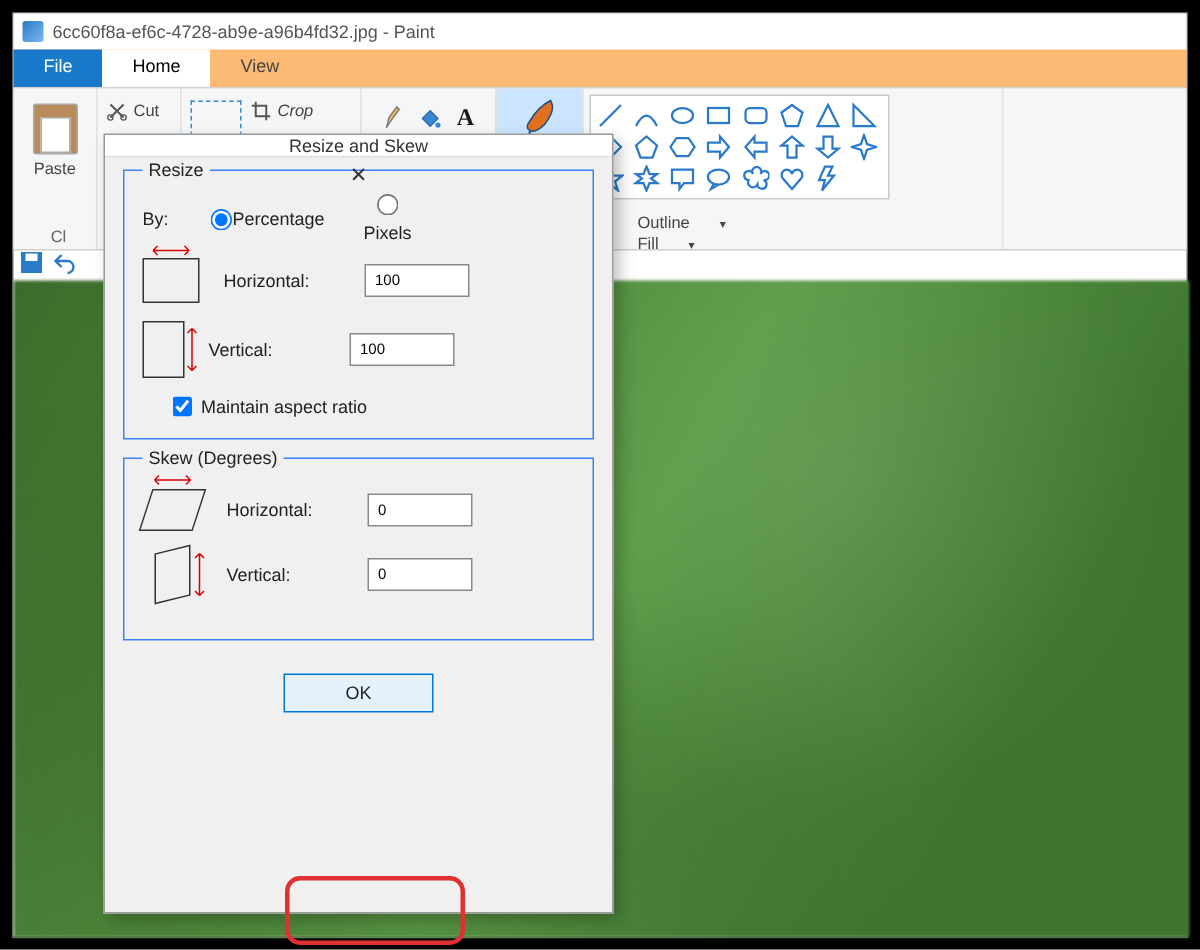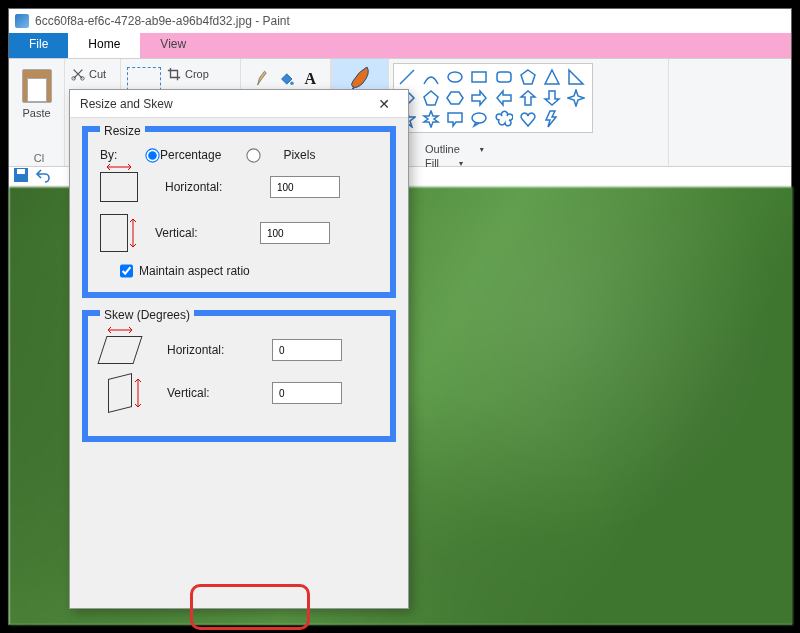--- a/index.html
+++ b/index.html
@@ -4,37 +4,37 @@
   <style>
     * { box-sizing: border-box; margin: 0; padding: 0; font-family: "Segoe UI", Tahoma, sans-serif; }
     body { width: 800px; height: 633px; background: #000; overflow: hidden; position: relative; }
     .frame { position: absolute; left: 8px; top: 8px; width: 784px; height: 617px; background: #fff; border: 1px solid #666; }
 
     
     .titlebar { height: 24px; background: #fff; display: flex; align-items: center; padding-left: 6px; font-size: 12px; color: #555; }
     .titlebar-icon { width: 14px; height: 14px; margin-right: 6px; background: linear-gradient(135deg,#2a7ac9,#7ab8ec); border-radius: 2px; }
 
     
-    .menutabs { height: 26px; display: flex; background: #f9a8d4; border-bottom: 1px solid #d0d0d0; }
+    .menutabs { height: 26px; display: flex; background: #fdba74; border-bottom: 1px solid #d0d0d0; }
     .menutab { padding: 4px 20px; font-size: 12px; color: #444; cursor: default; }
     .menutab.file { background: #1979ca; color: #fff; }
     .menutab.active { background: #fff; color: #000; }
 
     
     .ribbon { height: 108px; background: #f5f6f7; border-bottom: 1px solid #d0d0d0; display: flex; position: relative; }
     .rgroup { display: flex; flex-direction: column; justify-content: flex-start; padding: 4px 6px; border-right: 1px solid #e0e0e0; }
     .rgroup-label { font-size: 11px; color: #666; text-align: center; position: absolute; bottom: 2px; }
     .paste-btn { display: flex; flex-direction: column; align-items: center; font-size: 11px; color: #444; padding-top: 6px; }
     .paste-icon { width: 30px; height: 34px; background: #b98b5a; border: 1px solid #aaa; border-radius: 2px; margin-bottom: 4px; position: relative; }
     .paste-icon:after { content:''; position:absolute; left:4px; top:8px; width:18px; height:22px; background:#fff; border:1px solid #aaa; }
     .clipbtn { display:flex; align-items:center; font-size:11px; color:#444; gap:4px; padding:2px 0; }
     .scissors { width:14px; height:14px; }
     .select-area { display:flex; align-items:flex-start; gap:6px; padding-top:4px; }
     .dotted-rect { width:34px; height:34px; border:1px dashed #3a87d6; }
-    .crop-line { display:flex; align-items:center; gap:4px; font-size:11px; color:#444; }
+    .crop-line { display:flex; align-items:center; gap:4px; font-size:11px; color:#444;font-style:italic; }
     .crop-icon { width:14px; height:14px; }
 
     .tools-row { display:flex; gap:10px; padding:6px 8px 0 8px; align-items:center; }
     .pencil { width:16px; height:20px; }
     .bucket { width:18px; height:18px; }
     .text-a { font: bold 16px Georgia; color:#1a1a1a; }
 
     .brushes { width:58px; border-left:1px solid #e0e0e0; border-right:1px solid #e0e0e0; display:flex; flex-direction:column; align-items:center; padding:4px 0; background:#cce5ff; }
     .brush-icon { width:30px; height:38px; }
     .brush-label { font-size:11px; color:#333; }
@@ -53,29 +53,29 @@
 
     
     .canvas { position:absolute; left:0; top:178px; width:784px; height:438px; background: linear-gradient(120deg,#3b6b2b,#4f8a3b 30%,#5a9a45 50%,#3e752f 80%); filter: blur(1px); }
     .canvas:before { content:''; position:absolute; inset:0; background:
        radial-gradient(circle at 20% 70%, rgba(0,0,0,0.15), transparent 40%),
        radial-gradient(circle at 70% 30%, rgba(255,255,255,0.1), transparent 35%),
        radial-gradient(circle at 55% 85%, rgba(0,0,0,0.1), transparent 30%); }
 
     
     .dialog { position:absolute; left:60px; top:80px; width:340px; height:520px; background:#f0f0f0; border:1px solid #999; box-shadow: 4px 4px 10px rgba(0,0,0,0.25); z-index:5; }
-    .dlg-title { height:28px; background:#fff; display:flex; align-items:center; justify-content:space-between; padding:0 10px; font-size:12px; color:#333; border-bottom: 1px solid #ddd;}
+    .dlg-title { height:15px; background:#fff; display:flex; align-items:center; justify-content:space-between; padding:0 10px; font-size:12px; color:#333; border-bottom: 1px solid #ddd; flex-direction: column;}
     .dlg-close { font-size:14px; color:#333; padding:4px 8px; }
     .dlg-body { padding:8px 12px; font-size:12px; color:#222; }
-    .fieldset { border:6px solid #3b82f6; padding:10px 12px 14px 12px; margin-bottom:12px; }
+    .fieldset { border:1px solid #3b82f6; padding:10px 12px 14px 12px; margin-bottom:12px; }
     .fs-title { font-size:12px; color:#222; background:#f0f0f0; position:relative; top:-18px; display:inline-block; padding:0 4px; }
     .row { display:flex; align-items:center; gap:12px; margin-bottom:10px; }
     .by-label { width:34px; }
     input[type=radio] { transform: scale(1.1); }
-    .field-row { display:flex; align-items:center; gap:27px; margin-bottom:12px; }
+    .field-row { display:flex; align-items:center; gap:16px; margin-bottom:12px; }
     .thumb { width:38px; height:30px; border:1px solid #333; position:relative; display:flex; align-items:center; justify-content:center; }
     .arrow-h { position:absolute; top:-9px; left:6px; }
     .arrow-v { position:absolute; right:-9px; top:4px; }
     .thumb-skew1 { width:36px; height:28px; transform: skewX(-18deg); border:1px solid #333; }
     .thumb-skew2 { width:24px; height:34px; transform: skewY(-14deg); border:1px solid #333; }
     .lbl { width:78px; }
     .num-input { width:70px; height:22px; border:1px solid #888; padding:2px 6px; font-size:10px; }
     .check-row { display:flex; gap:6px;padding-left:20px; }
     .dlg-buttons { display:flex; justify-content:center; gap:8px; padding:10px 0 0 0; }
     .btn { width:100px; height:26px; background:#e1e1e1; border:1px solid #adadad; font-size:12px; color:#222; }
@@ -268,21 +268,21 @@
     <div class="dlg-body">
 
       <div class="fieldset">
         <span class="fs-title">Resize</span>
         <div class="row" style="margin-top:-8px;">
           <span class="by-label">By:</span>
           <label style="display:flex;align-items:center;gap:1px;">
             <input type="radio" name="by" checked="" style="">
             <span>Percentage</span>
           </label>
-          <label style="display:flex;align-items:center;gap:23px;margin-left:14px;">
+          <label style="display:flex;align-items:center;gap:5px;margin-left:14px;flex-direction:column;">
             <input type="radio" name="by" style="">
             <span>Pixels</span>
           </label>
         </div>
         <div class="field-row">
           <div style="position:relative;">
             <svg class="arrow-h" width="26" height="8">
                 <path d="M1 4 h24 M1 4 l3 -3 M1 4 l3 3 M25 4 l-3 -3 M25 4 l-3 3" stroke="#d00" fill="none"></path>
               </svg>
             <div class="thumb"></div>
@@ -324,18 +324,19 @@
             <svg width="8" height="30" style="position:absolute;right:-2px;top:2px;">
                 <path d="M4 1 v28 M4 1 l-3 3 M4 1 l3 3 M4 29 l-3 -3 M4 29 l3 -3" stroke="#d00" fill="none"></path>
               </svg>
           </div>
           <span class="lbl">Vertical:</span>
           <input class="num-input" value="0" style="">
         </div>
       </div>
 
       <div class="dlg-buttons">
+        <button class="btn primary">OK</button>
       </div>
     </div>
     <div class="highlight-ok"></div>
   </div>
 
 </div>
 
 </body></html>

